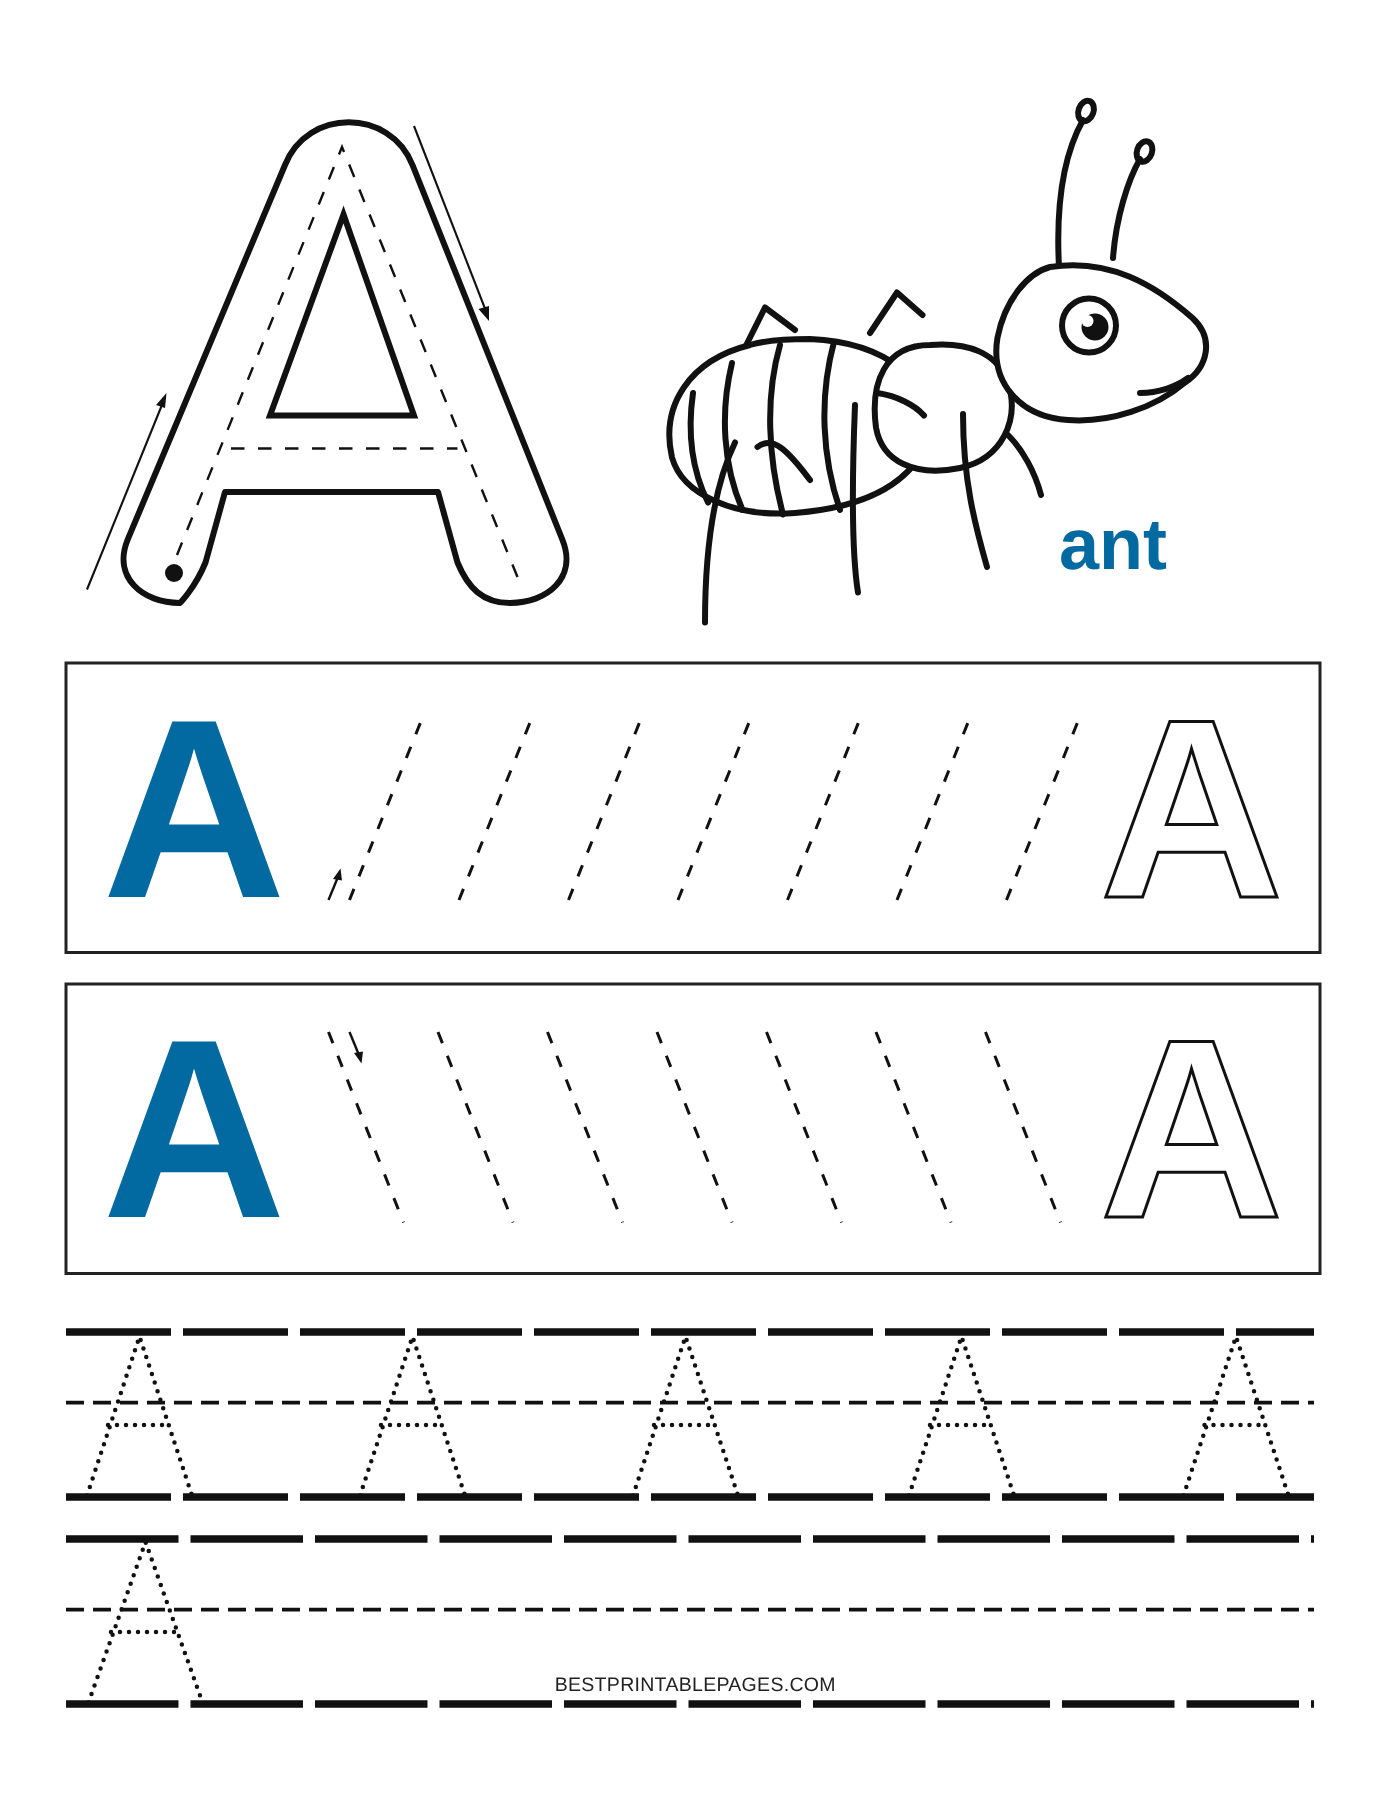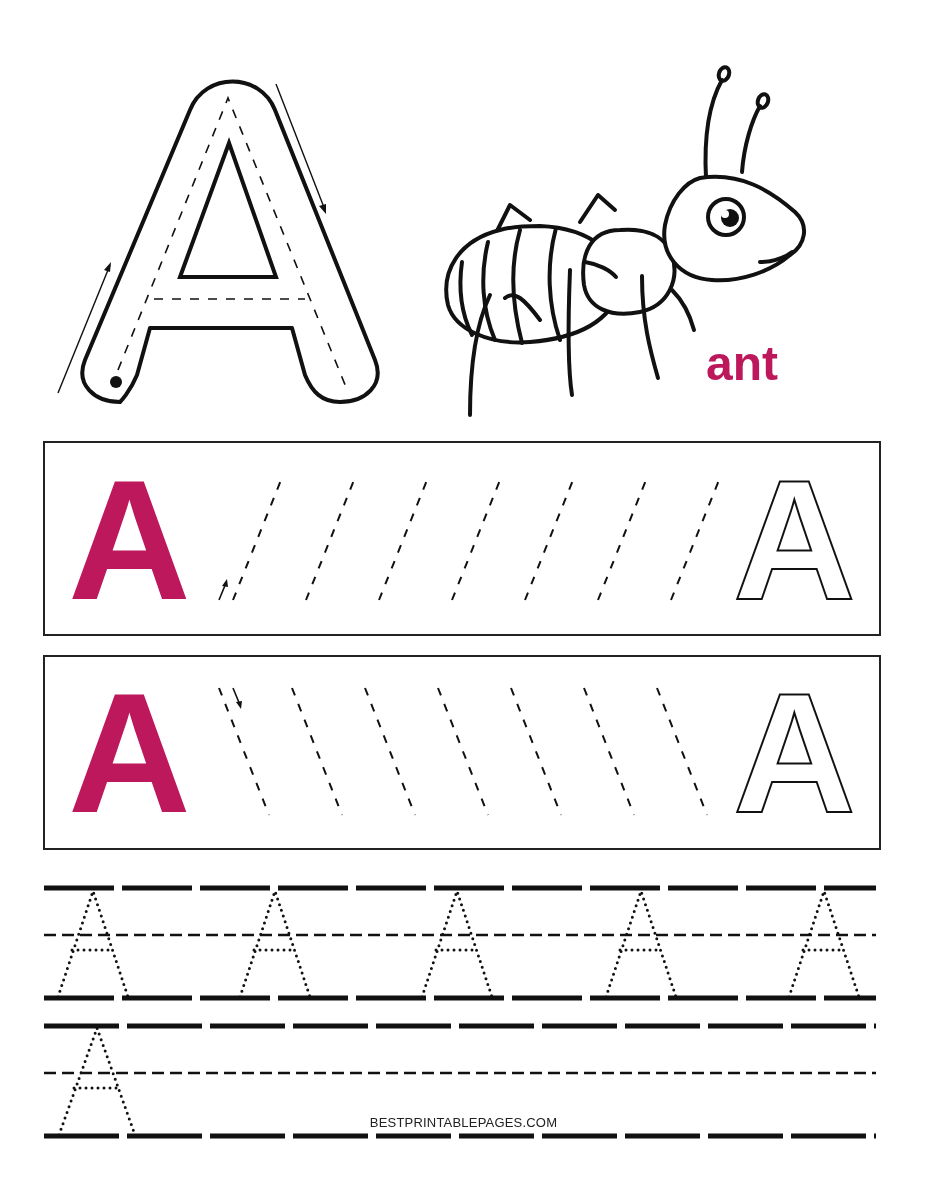--- a/index.html
+++ b/index.html
@@ -1,18 +1,18 @@
 <!DOCTYPE html>
 <html><head>
 <meta charset="utf-8">
 <style>
   html, body { margin: 0; padding: 0; background: #ffffff; }
   body { width: 927px; height: 1200px; position: relative; overflow: hidden; font-family: "Liberation Sans", sans-serif; }
   .box { position: absolute; border: 2px solid #222; box-sizing: border-box; background: #fff; }
-  .word { position: absolute; font-family: "Liberation Sans", sans-serif; font-weight: bold; color: #be185d; }
+  .word { position: absolute; font-family: "Liberation Sans", sans-serif; font-weight: bold; color: #0369a1; }
   .footer { position: absolute; left: 0; width: 927px; text-align: center; font-family: "Liberation Sans", sans-serif; font-size: 13px; color: #222; letter-spacing: 0.2px; }
   svg { position: absolute; overflow: visible; }
 </style>
 </head>
 <body>
 
 <svg width="927" height="1200" style="left:0;top:0;">
 
   <path d="M120,402 C95,402 75,385 85,360 L190,110 C205,72 260,72 275,110 L375,360 C385,385 365,402 340,402 C322,402 312,392 305,375 L292,328 L150,328 L137,375 C130,392 120,402 120,402 Z" fill="#fff" stroke="#111" stroke-width="4" stroke-linejoin="round"></path>
 

